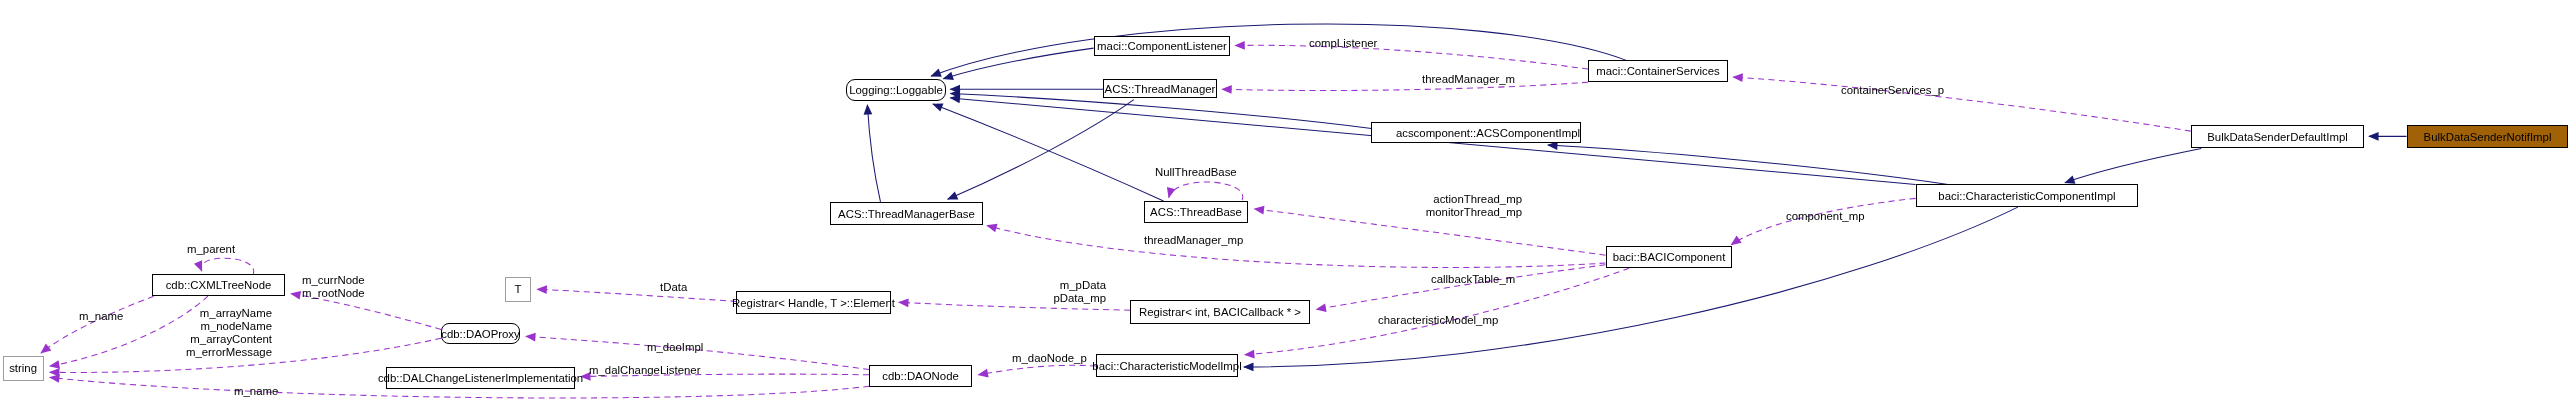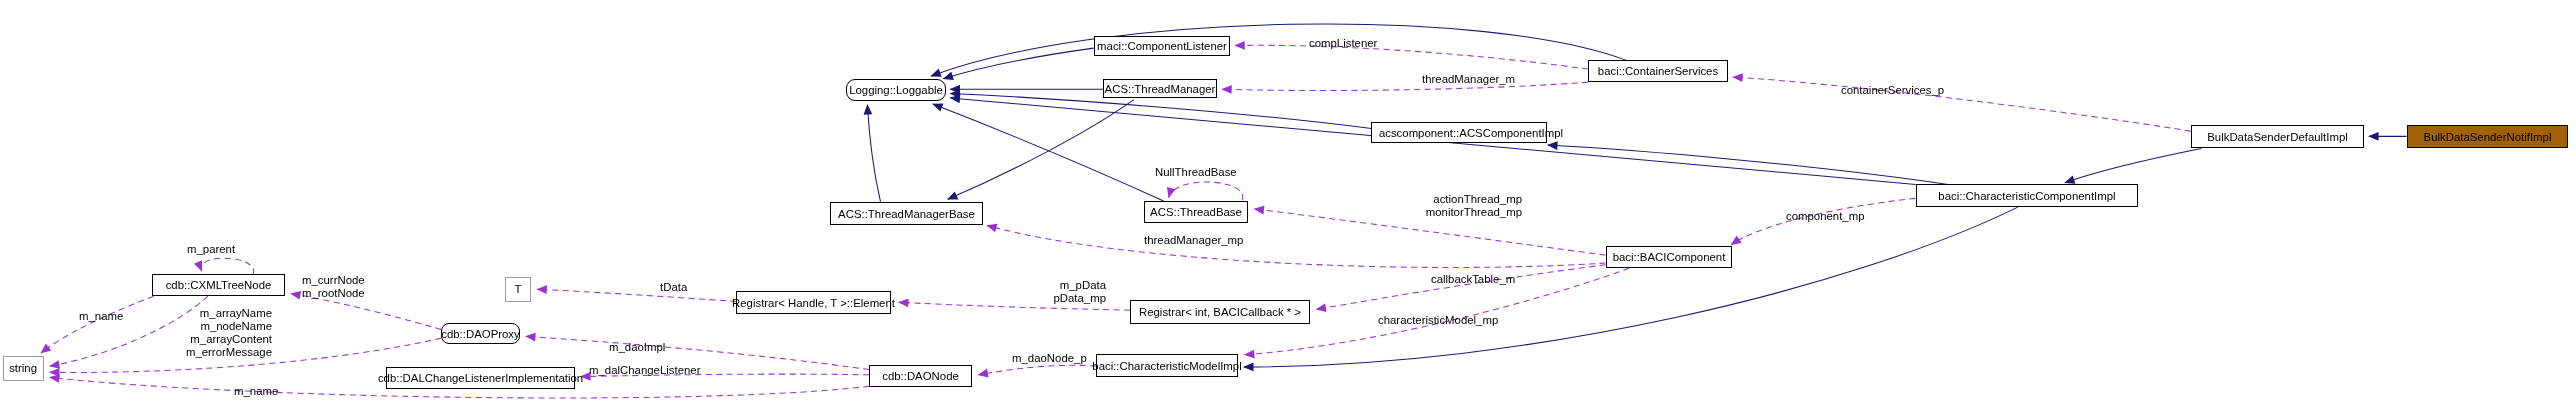--- a/index.html
+++ b/index.html
@@ -85,22 +85,22 @@
       <path d="M 176 339 C 120 360, 72 384, 47 404" marker-end="url(#arrP)"></path>
       <path d="M 238 339 C 200 374, 125 407, 57 419" marker-end="url(#arrP)"></path>
       <path d="M 505 387 C 360 420, 160 428, 57 426" marker-end="url(#arrP)"></path>
       <path d="M 995 442 C 820 464, 300 458, 57 432" marker-end="url(#arrP)"></path>
     </g>
   </svg>
 
   <div class="node" style="left:846px;top:79px;width:100px;height:22px;border-radius:9px;">Logging::Loggable</div>
   <div class="node" style="left:1094px;top:36px;width:136px;height:20px;">maci::ComponentListener</div>
   <div class="node" style="left:1103px;top:79px;width:114px;height:19px;">ACS::ThreadManager</div>
-  <div class="node" style="left:1588px;top:60px;width:140px;height:22px;">baci::ContainerServices</div>
-  <div class="node" style="left:1371px;top:122px;width:176px;height:21px;padding-left:24px;">acscomponent::ACSComponentImpl</div>
+  <div class="node" style="left:1588px;top:60px;width:140px;height:22px;">maci::ContainerServices</div>
+  <div class="node" style="left:1371px;top:122px;width:210px;height:21px;padding-left:24px;">acscomponent::ACSComponentImpl</div>
   <div class="node" style="left:2191px;top:125px;width:173px;height:23px;">BulkDataSenderDefaultImpl</div>
   <div class="node focus" style="left:2407px;top:125px;width:161px;height:23px;">BulkDataSenderNotifImpl</div>
   <div class="node" style="left:1916px;top:184px;width:222px;height:23px;">baci::CharacteristicComponentImpl</div>
   <div class="node" style="left:830px;top:202px;width:153px;height:23px;">ACS::ThreadManagerBase</div>
   <div class="node" style="left:1144px;top:201px;width:104px;height:22px;">ACS::ThreadBase</div>
   <div class="node" style="left:1606px;top:246px;width:126px;height:22px;">baci::BACIComponent</div>
   <div class="node" style="left:152px;top:274px;width:133px;height:22px;">cdb::CXMLTreeNode</div>
   <div class="node generic" style="left:505px;top:277px;width:26px;height:24.5px;">T</div>
   <div class="node" style="left:736px;top:291px;width:155px;height:23px;">Registrar&lt; Handle, T &gt;::Element</div>
   <div class="node" style="left:1130px;top:300px;width:180px;height:23.6px;">Registrar&lt; int, BACICallback * &gt;</div>
@@ -117,21 +117,21 @@
   <div class="elabel" style="left:1417px;top:193px;width:105px;">actionThread_mp
 monitorThread_mp</div>
   <div class="elabel" style="left:1144px;top:234px;">threadManager_mp</div>
   <div class="elabel" style="left:1786px;top:210px;">component_mp</div>
   <div class="elabel" style="left:1431px;top:273px;">callbackTable_m</div>
   <div class="elabel" style="left:1378px;top:314px;">characteristicModel_mp</div>
   <div class="elabel" style="left:1045px;top:279px;width:61px;">m_pData
 pData_mp</div>
   <div class="elabel" style="left:660px;top:281px;">tData</div>
   <div class="elabel" style="left:1012px;top:352px;">m_daoNode_p</div>
-  <div class="elabel" style="left:594px;top:341px;padding-left:15px;">m_daoImpl</div>
+  <div class="elabel" style="left:632px;top:341px;padding-left:15px;">m_daoImpl</div>
   <div class="elabel" style="left:589px;top:364px;">m_dalChangeListener</div>
   <div class="elabel" style="left:302px;top:274px;">m_currNode
 m_rootNode</div>
   <div class="elabel" style="left:187px;top:243px;">m_parent</div>
   <div class="elabel" style="left:79px;top:310px;">m_name</div>
   <div class="elabel" style="left:162px;top:307px;width:110px;">m_arrayName
 m_nodeName
 m_arrayContent
 m_errorMessage</div>
   <div class="elabel" style="left:234px;top:385px;">m_name</div>

